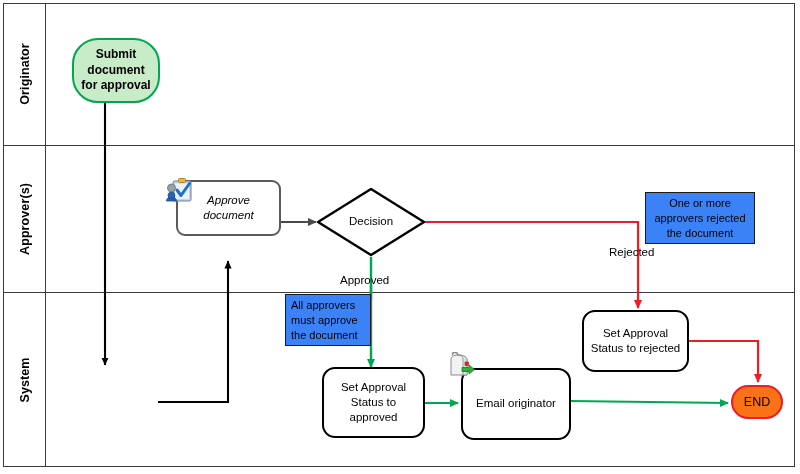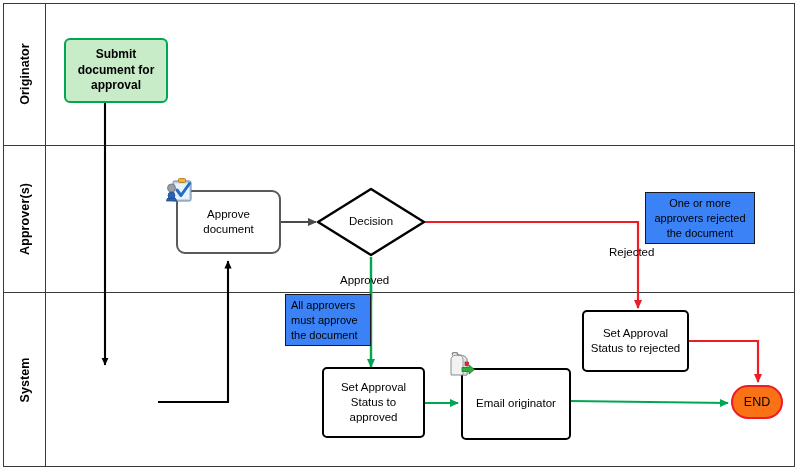--- a/index.html
+++ b/index.html
@@ -83,21 +83,21 @@
   }
   .node-end {
     background: #f97316;
     border: 2.4px solid #ee1c25;
     border-radius: 18px;
     font-weight: normal;
     font-size: 12.5px;
   }
   .node-task {
     border: 2.2px solid #000000;
-    border-radius: 5px;
+    border-radius: 13px;
   }
   .node-task-gray {
     border: 2.2px solid #5a5a5a;
     border-radius: 9px;
   }
   .node-decision {
     background: transparent;
     border: none;
   }
   .diamond-svg { position: absolute; left: 0; top: 0; }
@@ -195,25 +195,25 @@
 
     <path d="M424,403 L458,403" fill="none" stroke="#00a651" stroke-width="2.2" marker-end="url(#arrowGreen)"></path>
 
     <path d="M570,401 L728,403" fill="none" stroke="#00a651" stroke-width="2.2" marker-end="url(#arrowGreen)"></path>
 
     <path d="M688,341 L758,341 L758,382" fill="none" stroke="#ee1c25" stroke-width="2.2" marker-end="url(#arrowRed)"></path>
 
     <path d="M371,285 L371,300" fill="none" stroke="#00a651" stroke-width="2.4"></path>
   </svg>
 
-  <div class="node node-start" style="left:64px; top:38px; width:104px; height:65px;border-radius:6px;">
+  <div class="node node-start" style="left:72px; top:38px; width:88px; height:65px;">
     <span>Submit document for approval</span>
   </div>
 
-  <div class="node node-task-gray" style="left:176px; top:190px; width:105px; height:64px;">
+  <div class="node node-task-gray" style="left:176px; top:180px; width:105px; height:56px;font-style:italic;">
     <span>Approve document</span>
   </div>
 
   <div class="icon" style="left:164px; top:177px;">
     <svg width="30" height="28" viewBox="0 0 30 28">
 
       <rect x="9" y="4" width="18" height="20" rx="1.5" fill="#bdd7ee" stroke="#6b7f99" stroke-width="1"></rect>
       <rect x="11" y="6.5" width="14" height="15.5" fill="#eaf3fb" stroke="none"></rect>
 
       <rect x="14.5" y="1.5" width="7" height="4" rx="1" fill="#f2b33d" stroke="#b07d15" stroke-width="0.9"></rect>

